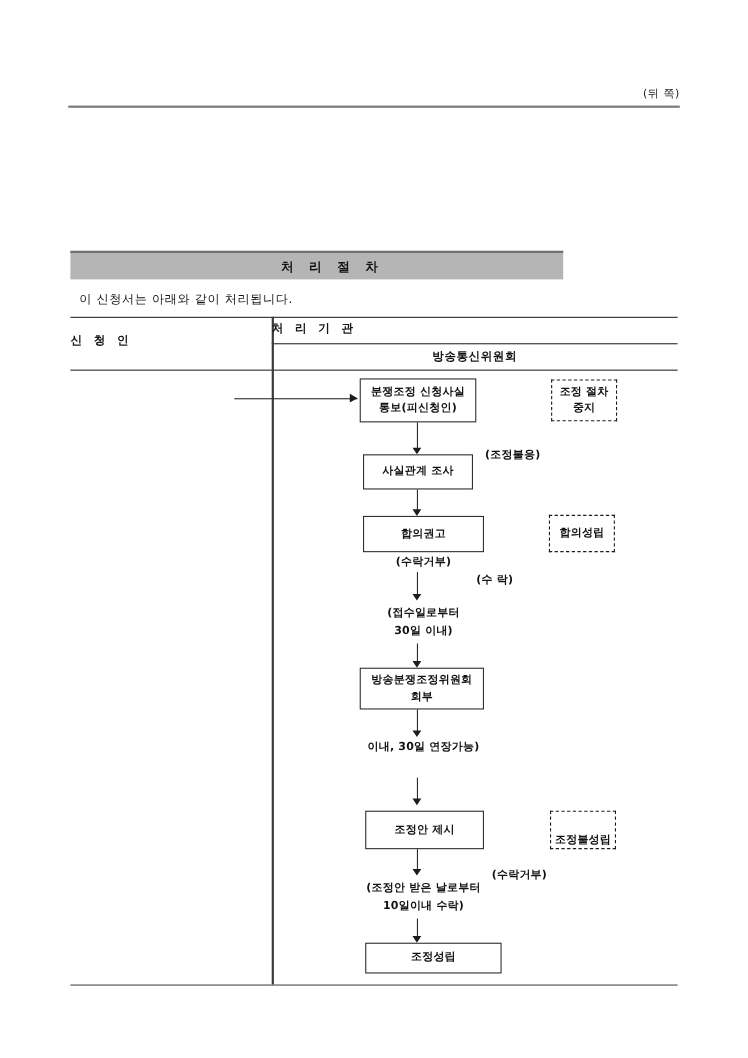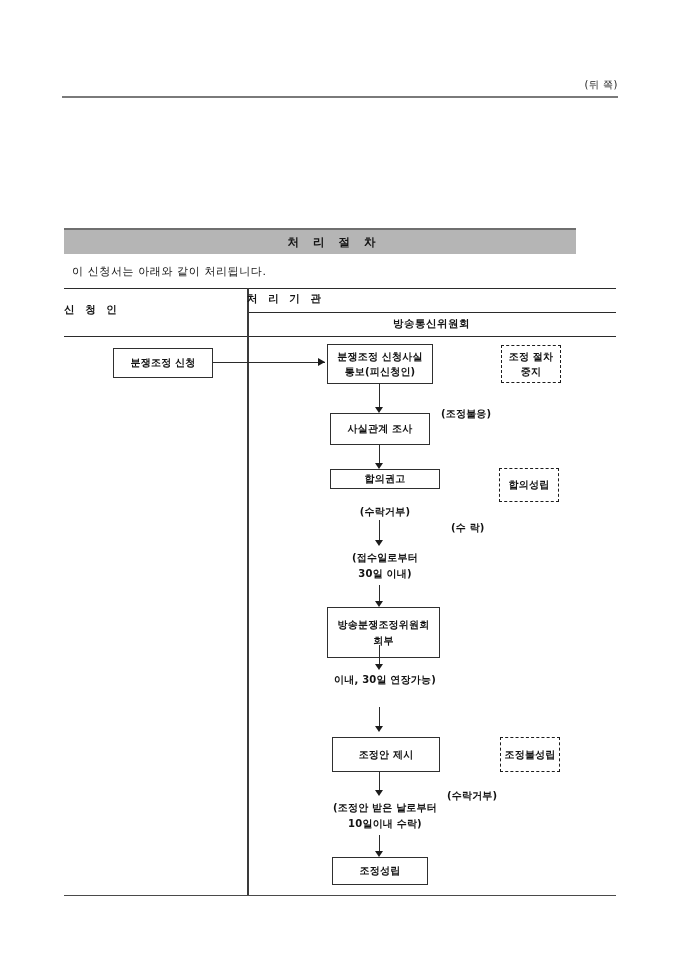--- a/index.html
+++ b/index.html
@@ -40,21 +40,21 @@
     width: 556px;
     height: 2px;
     background: #7a7a7a;
   }
 
   
   .title-band {
     position: absolute;
     left: 64px;
     top: 228px;
-    width: 512px;
+    width: 448px;
     height: 26px;
     background: #b5b5b5;
     border-top: 2px solid #6f6f6f;
     box-sizing: border-box;
     display: flex;
     align-items: center;
     justify-content: center;
     padding-left: 28px;
   }
   .title-band .title-text {
@@ -233,23 +233,20 @@
   <div class="tbl-top"></div>
   <div class="tbl-mid"></div>
   <div class="tbl-headsep"></div>
   <div class="tbl-bottom"></div>
   <div class="tbl-divider"></div>
 
   <div class="col-head applicant">신 청 인</div>
   <div class="col-head agency">처 리 기 관</div>
   <div class="agency-sub">방송통신위원회</div>
 
-  <div class="node solid" style="left:113px; top:348px; width:100px; height:30px;">
-    <span>분쟁조정 신청</span>
-  </div>
 
   <div class="hline" style="left:213px; top:362px; width:112px;"></div>
   <div class="arrow-right" style="left:318px; top:358px;"></div>
 
   <div class="node solid" style="left:327px; top:344px; width:106px; height:40px; flex-direction:column;">
     <span>분쟁조정 신청사실</span>
     <span>통보(피신청인)</span>
   </div>
   <div class="cond" style="left:441px; top:358px;">(조정불응)</div>
   <div class="node dashed" style="left:501px; top:345px; width:60px; height:38px; flex-direction:column;">
@@ -260,74 +257,74 @@
   <div class="vline" style="left:379px; top:384px; height:25px;"></div>
   <div class="arrow-down" style="left:375px; top:407px;"></div>
 
   <div class="node solid" style="left:330px; top:413px; width:100px; height:32px;">
     <span>사실관계 조사</span>
   </div>
 
   <div class="vline" style="left:379px; top:445px; height:21px;"></div>
   <div class="arrow-down" style="left:375px; top:463px;"></div>
 
-  <div class="node solid" style="left:330px; top:469px; width:110px; height:20px;">
+  <div class="node solid" style="left:330px; top:469px; width:110px; height:33px;">
     <span>합의권고</span>
   </div>
-  <div class="cond" style="left:451px; top:472px;">(수 락)</div>
+  <div class="cond" style="left:433px; top:472px;">(수 락)</div>
   <div class="node dashed" style="left:499px; top:468px; width:60px; height:34px;">
     <span>합의성립</span>
   </div>
 
   <div class="note" style="left:330px; top:504px; width:110px;">
     <span>(수락거부)</span>
   </div>
 
   <div class="vline" style="left:379px; top:520px; height:22px;"></div>
   <div class="arrow-down" style="left:375px; top:540px;"></div>
 
   <div class="note" style="left:315px; top:550px; width:140px;">
     <div>(접수일로부터</div>
     <div>30일 이내)</div>
   </div>
 
   <div class="vline" style="left:379px; top:585px; height:20px;"></div>
   <div class="arrow-down" style="left:375px; top:601px;"></div>
 
-  <div class="node solid" style="left:327px; top:607px; width:113px; height:51px; flex-direction:column;">
+  <div class="node solid" style="left:327px; top:607px; width:113px; height:38px; flex-direction:column;">
     <span>방송분쟁조정위원회</span>
     <span>회부</span>
   </div>
 
   <div class="vline" style="left:379px; top:645px; height:22px;"></div>
   <div class="arrow-down" style="left:375px; top:664px;"></div>
 
   <div class="note" style="left:295px; top:672px; width:180px;">
     <div>이내, 30일 연장가능)</div>
   </div>
 
   <div class="vline" style="left:379px; top:707px; height:22px;"></div>
   <div class="arrow-down" style="left:375px; top:726px;"></div>
 
   <div class="node solid" style="left:332px; top:737px; width:108px; height:35px;">
     <span>조정안 제시</span>
   </div>
   <div class="cond" style="left:447px; top:740px;">(수락거부)</div>
-  <div class="node dashed" style="left:500px; top:737px; width:60px; height:35px;">
+  <div class="node dashed" style="left:500px; top:737px; width:60px; height:35px;align-items:flex-end;">
     <span>조정불성립</span>
   </div>
 
   <div class="vline" style="left:379px; top:772px; height:22px;"></div>
   <div class="arrow-down" style="left:375px; top:790px;"></div>
 
   <div class="note" style="left:305px; top:800px; width:160px;">
     <div>(조정안 받은 날로부터</div>
     <div>10일이내 수락)</div>
   </div>
 
   <div class="vline" style="left:379px; top:835px; height:20px;"></div>
   <div class="arrow-down" style="left:375px; top:851px;"></div>
 
-  <div class="node solid" style="left:332px; top:857px; width:96px; height:28px;">
+  <div class="node solid" style="left:332px; top:857px; width:124px; height:28px;">
     <span>조정성립</span>
   </div>
 
 </div>
 
 </body></html>

